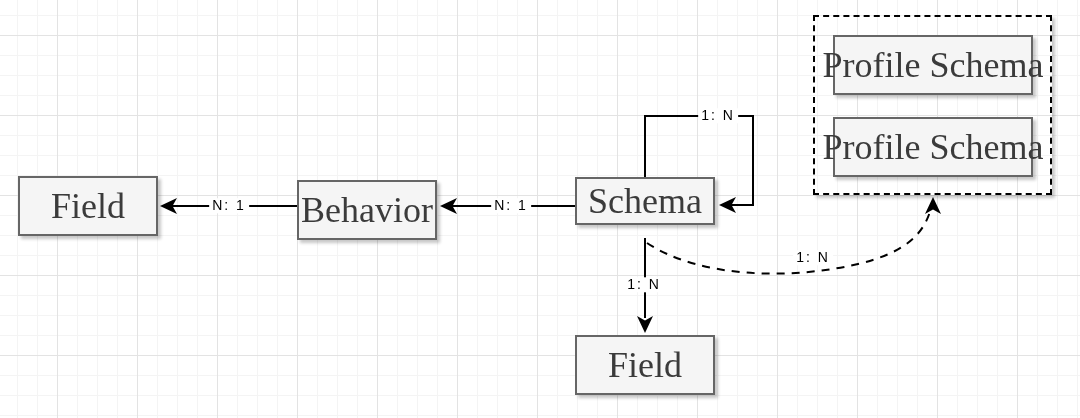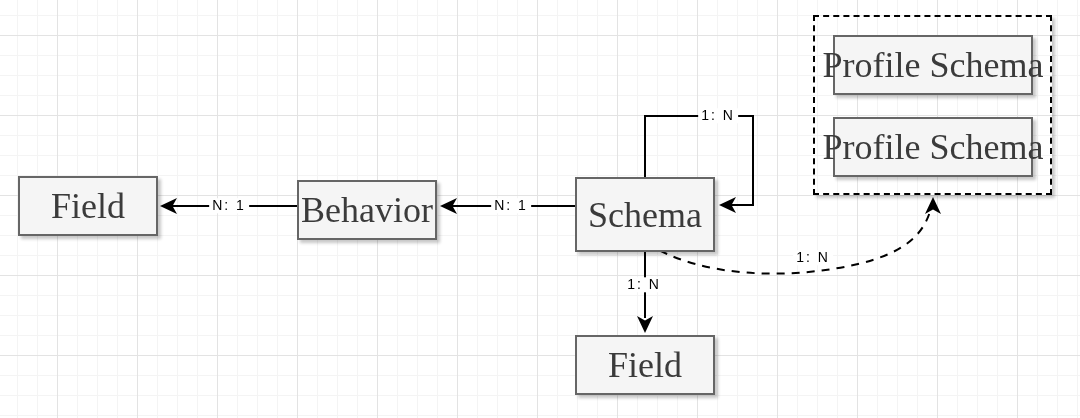--- a/index.html
+++ b/index.html
@@ -86,21 +86,21 @@
   <div class="group-box" style="left:813px; top:15px; width:239px; height:180px;"></div>
 
   <div class="node" style="left:18px; top:176px; width:140px; height:60px;">
     <span>Field</span>
   </div>
 
   <div class="node" style="left:297px; top:180px; width:140px; height:60px;">
     <span>Behavior</span>
   </div>
 
-  <div class="node" style="left:575px; top:177px; width:140px; height:75px;">
+  <div class="node" style="left:575px; top:177px; width:140px; height:48px;">
     <span>Schema</span>
   </div>
 
   <div class="node" style="left:575px; top:335px; width:140px; height:60px;">
     <span>Field</span>
   </div>
 
   <div class="node" style="left:833px; top:35px; width:200px; height:60px;">
     <span>Profile Schema</span>
   </div>

